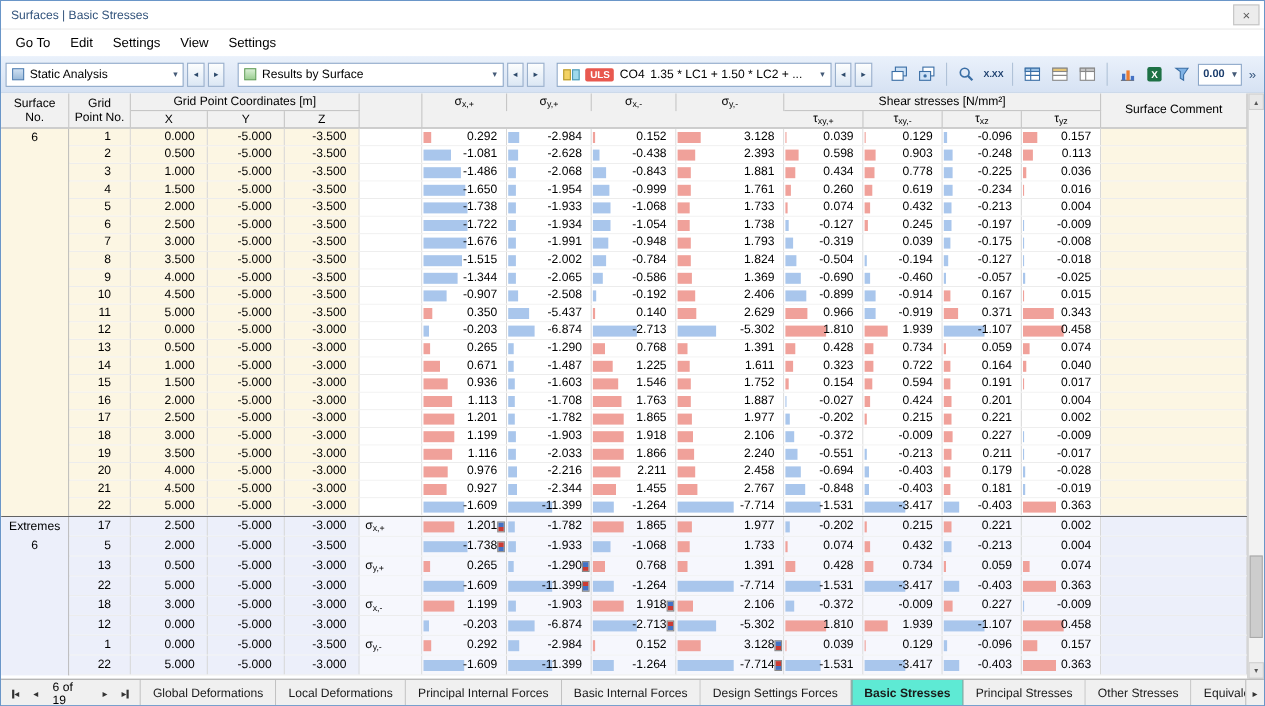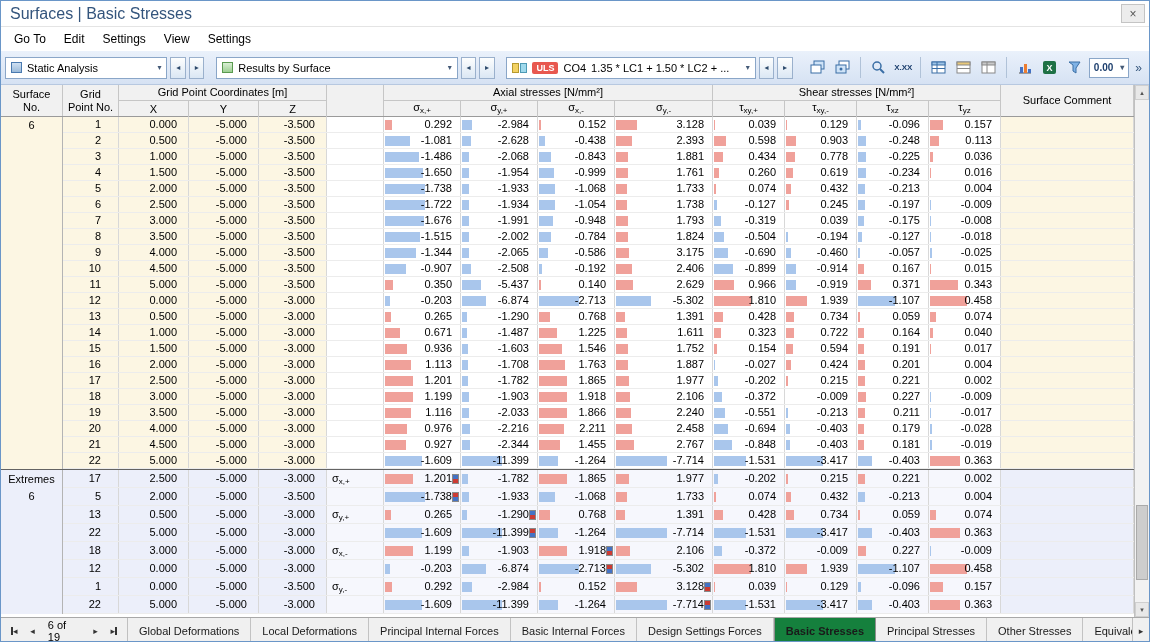--- a/index.html
+++ b/index.html
@@ -4,21 +4,21 @@
 <style>
   * { box-sizing: border-box; margin: 0; padding: 0; }
   html,body { width:1150px; height:642px; overflow:hidden; }
   body {
     font-family:"Liberation Sans", sans-serif;
     font-size:11px; color:#000; background:#fff;
     border:1px solid #6a96c8;
   }
   
   .titlebar{height:26px;display:flex;align-items:center;background:#fff;border-bottom:1px solid #e4e4e4;padding:0 4px 0 9px;}
-  .title{color:#33547c;font-size:16px;}
+  .title{color:#33547c;font-size:11px;}
   .close-btn{margin-left:auto;width:24px;height:19px;background:#ececec;border:1px solid #c4c4c4;display:flex;align-items:center;justify-content:center;font-size:12px;color:#555;cursor:default;}
   
   .menubar{height:24px;display:flex;align-items:center;background:#fff;padding-left:4px;}
   .menu-item{padding:3px 9px;font-size:12px;}
   
   .toolbar{height:34px;background:linear-gradient(#eaf1fb,#d6e2f3);border-bottom:1px solid #b7c8e0;display:flex;align-items:center;padding:0 4px;gap:3px;white-space:nowrap;}
   .dropdown{height:22px;background:#fff;border:1px solid #8aa6c8;display:flex;align-items:center;padding:0 5px;gap:5px;}
   .dd-text{font-size:11px;}
   .dd-arrow{margin-left:auto;color:#445a77;font-size:8px;padding-left:4px;}
   .nav-btn{width:16px;height:22px;border:1px solid #9ab0cc;background:linear-gradient(#fdfefe,#dbe7f4);display:flex;align-items:center;justify-content:center;font-size:8px;color:#2d4a6b;}
@@ -73,21 +73,21 @@
   .scroll-arrow{height:15px;display:flex;align-items:center;justify-content:center;font-size:7px;color:#555;background:#e8e8e8;border:1px solid #cfcfcf;}
   .scroll-arrow.down{position:absolute;bottom:0;left:0;right:0;}
   .scroll-thumb{position:absolute;left:1px;right:1px;top:420px;height:75px;background:#cdcdcd;border:1px solid #aaa;}
   
   .tabbar{height:26px;background:#f0f0f0;border-top:1px solid #a8a8a8;display:flex;align-items:stretch;overflow:hidden;position:relative;}
   .pagenav{display:flex;align-items:center;gap:2px;padding:0 5px;border-right:1px solid #c0c0c0;}
   .pg-btn{width:17px;height:18px;display:flex;align-items:center;justify-content:center;font-size:9px;color:#333;background:#f0f0f0;}
   .pg-btn .endbar{width:2px;height:8px;background:#333;}
   .nav-label{padding:0 5px;font-size:11px;display:flex;align-items:center;}
   .tab{display:flex;align-items:center;padding:0 11px;border-right:1px solid #c2c2c2;font-size:11px;color:#1a1a1a;flex-shrink:0;background:#f0f0f0;}
-  .tab.active{background:#15803d;font-weight:bold;border-left:1px solid #8f8f8f;border-right:1px solid #8f8f8f;text-align:right;}
+  .tab.active{background:#5eead4;font-weight:bold;border-left:1px solid #8f8f8f;border-right:1px solid #8f8f8f;text-align:right;}
   .tab-scroll{position:absolute;right:0;top:0;bottom:0;width:17px;background:#f0f0f0;border-left:1px solid #c0c0c0;display:flex;align-items:center;justify-content:center;font-size:9px;color:#333;}
 </style>
 </head>
 <body>
 
 <div class="titlebar">
   <span class="title">Surfaces | Basic Stresses</span>
   <span class="close-btn">×</span>
 </div>
 
@@ -216,21 +216,20 @@
       <div class="hgroup" style="width:208px">
         <div class="group-title">Grid Point Coordinates [m]</div>
         <div class="group-cols">
           <div class="hcell w-x">X</div>
           <div class="hcell w-y">Y</div>
           <div class="hcell w-z">Z</div>
         </div>
       </div>
       <div class="hcell w-lbl"></div>
       <div class="hgroup" style="width:329px">
-        <div class="group-title">Axial stresses [N/mm²]</div>
         <div class="group-cols">
           <div class="hcell w-a">
               <span><span>σ</span><span class="sub">x,+</span></span>
             </div>
           <div class="hcell w-a">
               <span><span>σ</span><span class="sub">y,+</span></span>
             </div>
           <div class="hcell w-a">
               <span><span>σ</span><span class="sub">x,-</span></span>
             </div>
@@ -595,21 +594,21 @@
               <div class="cell stress w-a">
                 <div class="bar neg" style="width: 7px;"></div>
                 <span class="num">-2.065</span>
               </div>
               <div class="cell stress w-a">
                 <div class="bar neg" style="width: 9px;"></div>
                 <span class="num">-0.586</span>
               </div>
               <div class="cell stress w-a4">
                 <div class="bar pos" style="width: 13px;"></div>
-                <span class="num">3.175</span>
+                <span class="num">1.369</span>
               </div>
               <div class="cell stress w-s">
                 <div class="bar neg" style="width: 14px;"></div>
                 <span class="num">-0.690</span>
               </div>
               <div class="cell stress w-s">
                 <div class="bar neg" style="width: 5px;"></div>
                 <span class="num">-0.460</span>
               </div>
               <div class="cell stress w-s">

